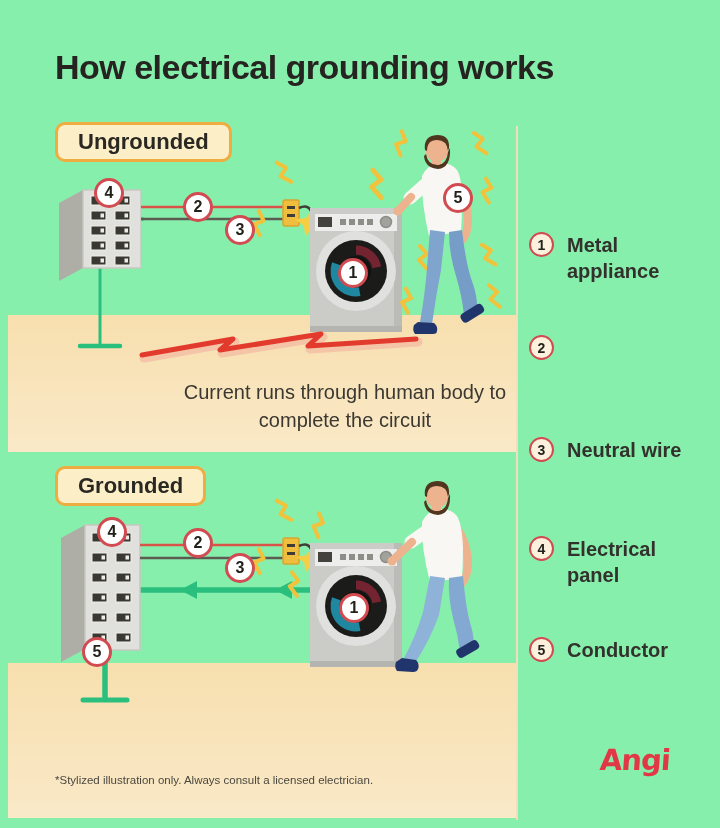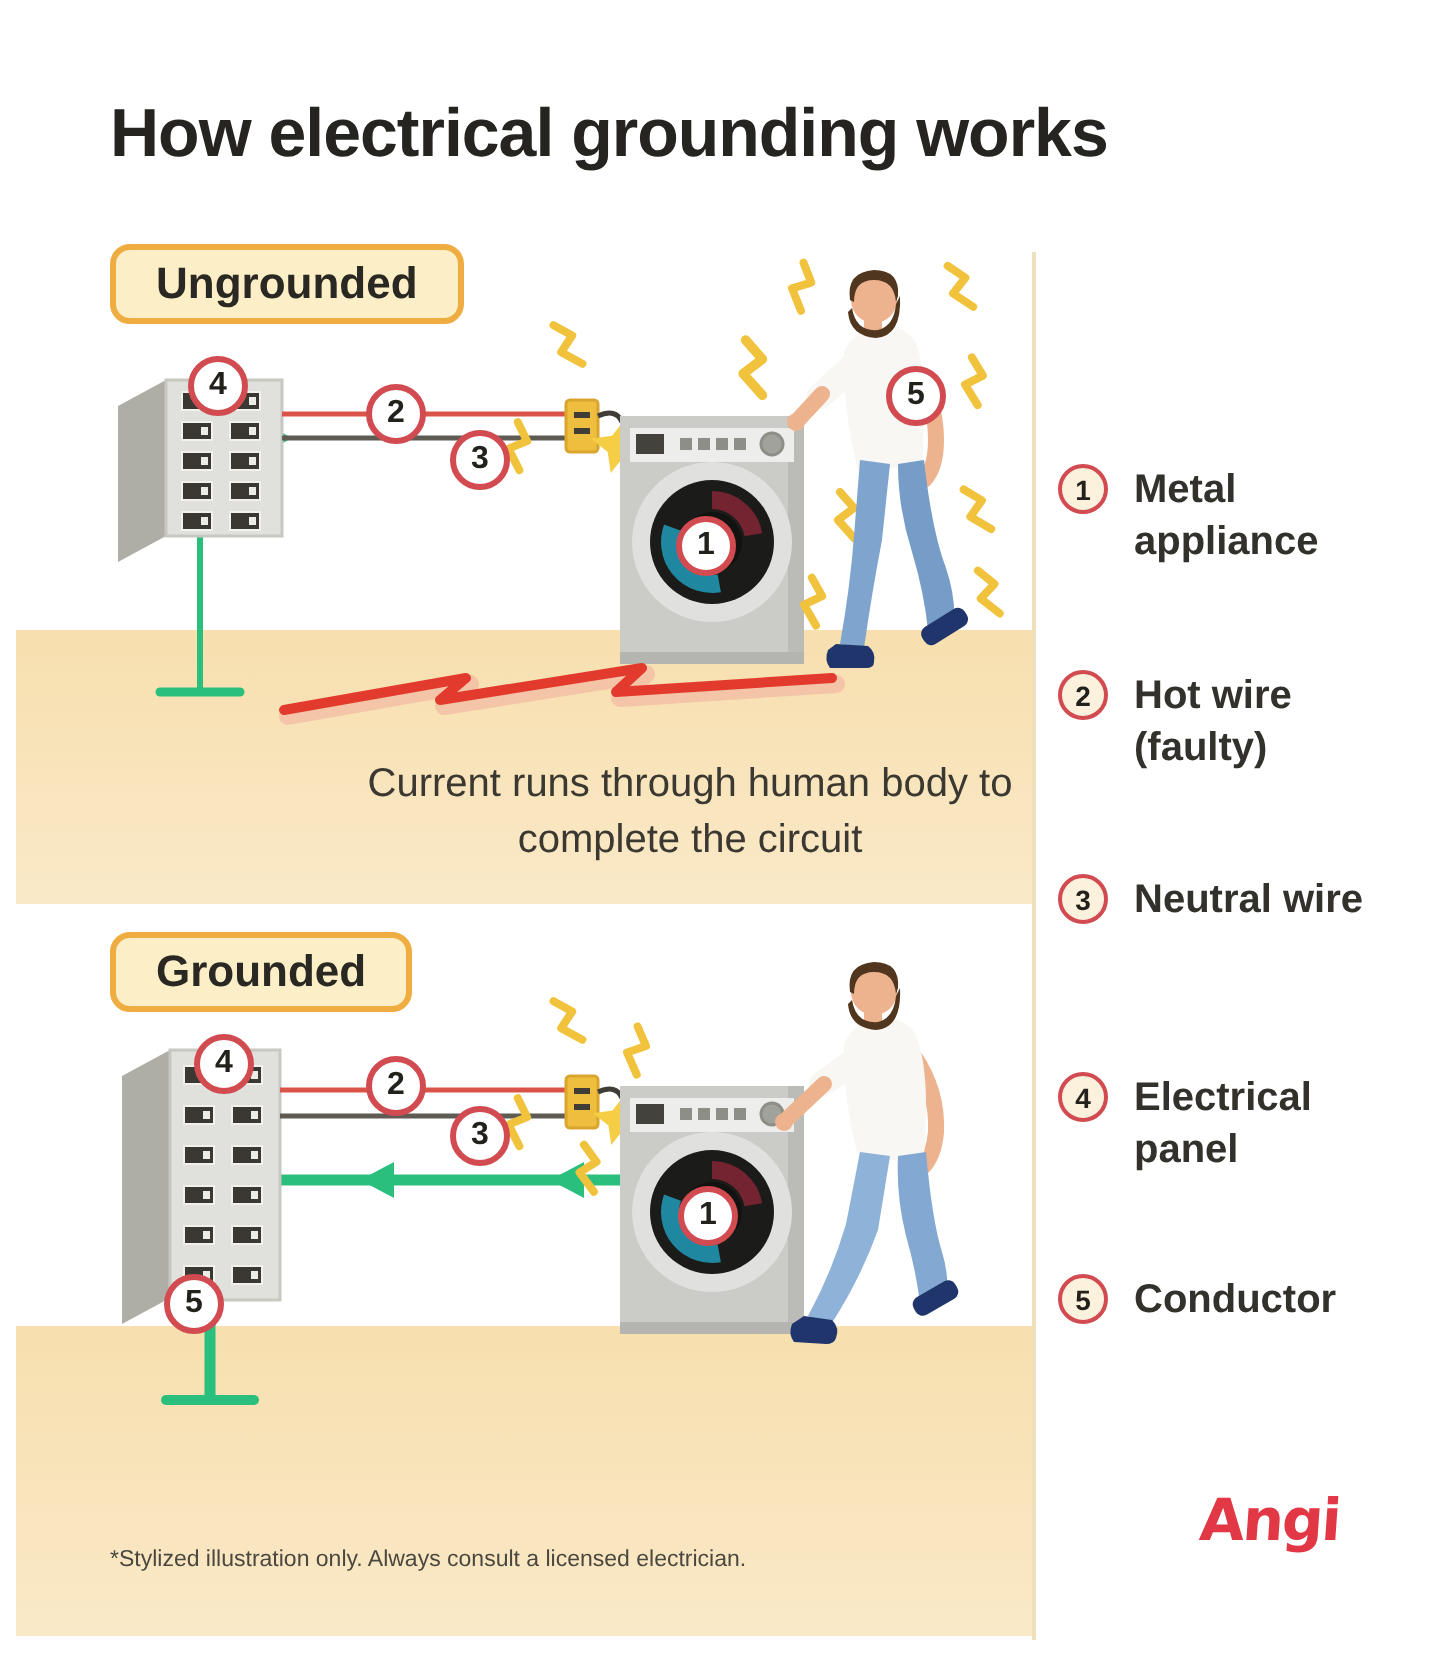--- a/index.html
+++ b/index.html
@@ -1,17 +1,17 @@
 <!DOCTYPE html>
 <html><head>
 <meta charset="utf-8">
 <style>
   html,body{margin:0;padding:0;}
   body{width:720px;height:828px;background:#FCF1DC;font-family:"Liberation Sans",sans-serif;}
-  .page{position:relative;width:720px;height:828px;background:#ffffff;overflow:hidden;}
+  .page{position:relative;width:720px;height:828px;background:#86efac;overflow:hidden;}
 
   .floor{position:absolute;left:8px;width:509px;background:linear-gradient(180deg,#F7DFAE 0%,#FAE9C8 100%);}
   .floor1{top:315px;height:137px;}
   .floor2{top:663px;height:155px;}
 
   .divider{position:absolute;left:516px;top:126px;width:2px;height:694px;background:#F0DFBD;}
 
   .title{position:absolute;left:55px;top:48px;font-size:34px;font-weight:800;color:#262420;letter-spacing:-0.5px;}
 
   .badge{position:absolute;background:#FCEEC6;border:3px solid #EFAC41;border-radius:10px;
@@ -232,21 +232,20 @@
   <div class="marker" style="left:339px;top:593px">1</div>
   <div class="marker" style="left:82px;top:637px">5</div>
 
 
   <div class="legend-item" style="top:232px">
     <div class="legend-num">1</div>
     <div class="legend-label">Metal appliance</div>
   </div>
   <div class="legend-item" style="top:335px">
     <div class="legend-num">2</div>
-    <div class="legend-label">Hot wire (faulty)</div>
   </div>
   <div class="legend-item" style="top:437px">
     <div class="legend-num">3</div>
     <div class="legend-label">Neutral wire</div>
   </div>
   <div class="legend-item" style="top:536px">
     <div class="legend-num">4</div>
     <div class="legend-label">Electrical panel</div>
   </div>
   <div class="legend-item" style="top:637px">

